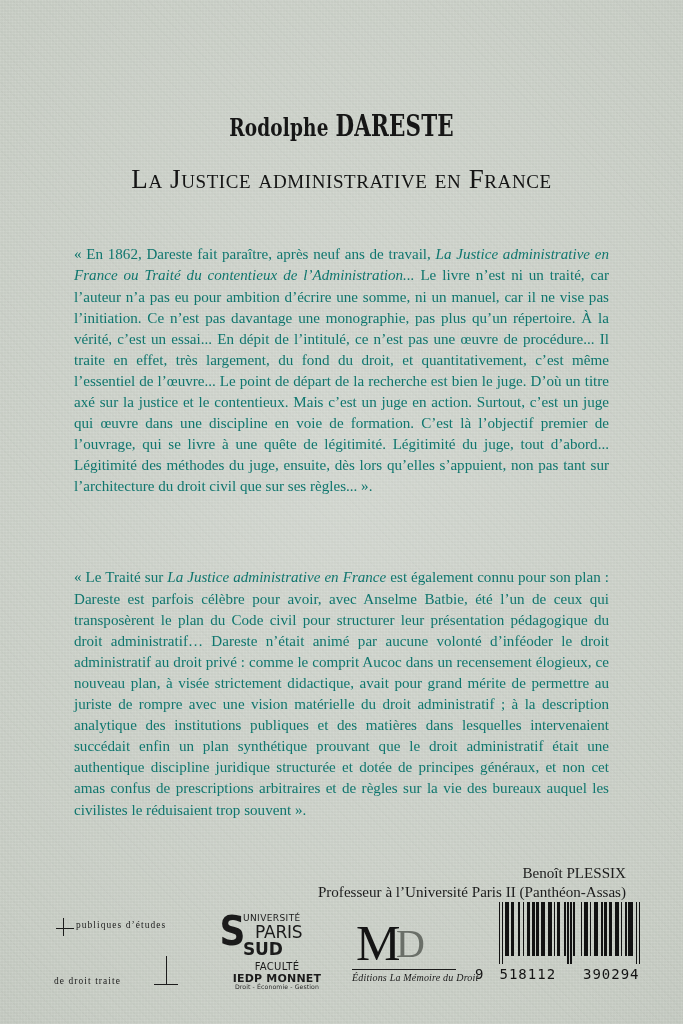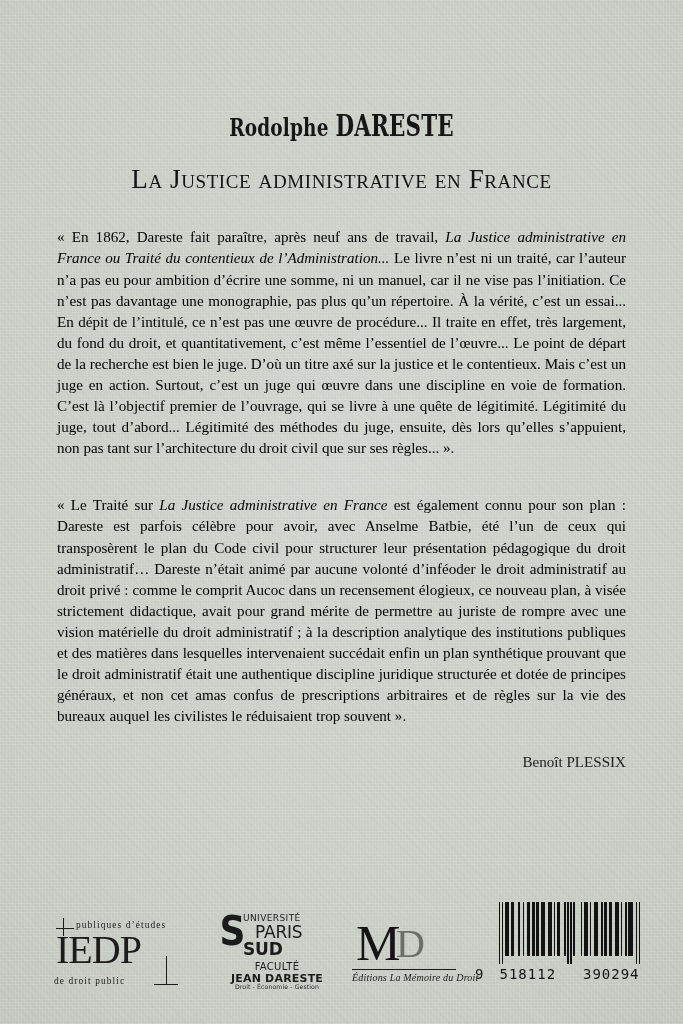--- a/index.html
+++ b/index.html
@@ -83,22 +83,22 @@
 
   
   .quote-block { margin: 0 57px; }
   #quote-one-block { padding-top: 34px; }
   #quote-two-block { padding-top: 36px; }
 
   .quote-text {
     text-align: justify;
     font-size: 15.1px;
     line-height: 21.1px;
-    margin: 0;
-    color: #000000;
+    margin: 17px;
+    color: #0f766e;
     hyphens: none;
   }
   .quote-text em { font-style: italic; }
 
   .attribution {
     text-align: right;
     margin: 0;
     padding-top: 22px;
     font-size: 15.1px;
     line-height: 19.5px;
@@ -342,42 +342,42 @@
   <h1 class="title">La Justice administrative en France</h1>
 
   <div class="quote-block" id="quote-one-block">
     <p class="quote-text"><span>« En 1862, Dareste fait paraître, après neuf ans de travail, </span><em>La Justice administrative en France ou Traité du contentieux de l’Administration...</em><span> Le livre n’est ni un traité, car l’auteur n’a pas eu pour ambition d’écrire une somme, ni un manuel, car il ne vise pas l’initiation. Ce n’est pas davantage une monographie, pas plus qu’un répertoire. À la vérité, c’est un essai... En dépit de l’intitulé, ce n’est pas une œuvre de procédure... Il traite en effet, très largement, du fond du droit, et quantitativement, c’est même l’essentiel de l’œuvre... Le point de départ de la recherche est bien le juge. D’où un titre axé sur la justice et le contentieux. Mais c’est un juge en action. Surtout, c’est un juge qui œuvre dans une discipline en voie de formation. C’est là l’objectif premier de l’ouvrage, qui se livre à une quête de légitimité. Légitimité du juge, tout d’abord... Légitimité des méthodes du juge, ensuite, dès lors qu’elles s’appuient, non pas tant sur l’architecture du droit civil que sur ses règles... ».</span></p>
   </div>
 
   <div class="quote-block" id="quote-two-block">
     <p class="quote-text"><span>« Le Traité sur </span><em>La Justice administrative en France</em><span> est également connu pour son plan : Dareste est parfois célèbre pour avoir, avec Anselme Batbie, été l’un de ceux qui transposèrent le plan du Code civil pour structurer leur présentation pédagogique du droit administratif… Dareste n’était animé par aucune volonté d’inféoder le droit administratif au droit privé : comme le comprit Aucoc dans un recensement élogieux, ce nouveau plan, à visée strictement didactique, avait pour grand mérite de permettre au juriste de rompre avec une vision matérielle du droit administratif ; à la description analytique des institutions publiques et des matières dans lesquelles intervenaient succédait enfin un plan synthétique prouvant que le droit administratif était une authentique discipline juridique structurée et dotée de principes généraux, et non cet amas confus de prescriptions arbitraires et de règles sur la vie des bureaux auquel les civilistes le réduisaient trop souvent ».</span></p>
     <p class="attribution">
       <span>Benoît PLESSIX</span><br>
+      <span>Professeur à l’Université Paris II (Panthéon-Assas)</span>
     </p>
   </div>
 
   <div class="footer">
 
     <div class="iedp">
       <span class="iedp-rule-v1"></span>
       <span class="iedp-rule-h1"></span>
       <span class="iedp-rule-v2"></span>
       <span class="iedp-rule-h2"></span>
       <span class="iedp-top">publiques d’études</span>
-      <span class="iedp-mark">IEDP</span>
-      <span class="iedp-bottom">de droit public</span>
+      <span class="iedp-bottom">de droit traite</span>
     </div>
 
     <div class="parissud">
       <span class="ps-s">S</span>
       <span class="ps-univ">UNIVERSITÉ</span>
       <span class="ps-paris">PARIS</span>
       <span class="ps-sud">SUD</span>
       <span class="ps-fac">FACULTÉ</span>
-      <span class="ps-jm">JEAN DARESTE</span>
+      <span class="ps-jm">IEDP MONNET</span>
       <span class="ps-disc">Droit - Économie - Gestion</span>
     </div>
 
     <div class="md">
       <span class="md-m">M</span>
       <span class="md-d">D</span>
       <span class="md-rule"></span>
       <span class="md-caption">Éditions La Mémoire du Droit</span>
     </div>
 

